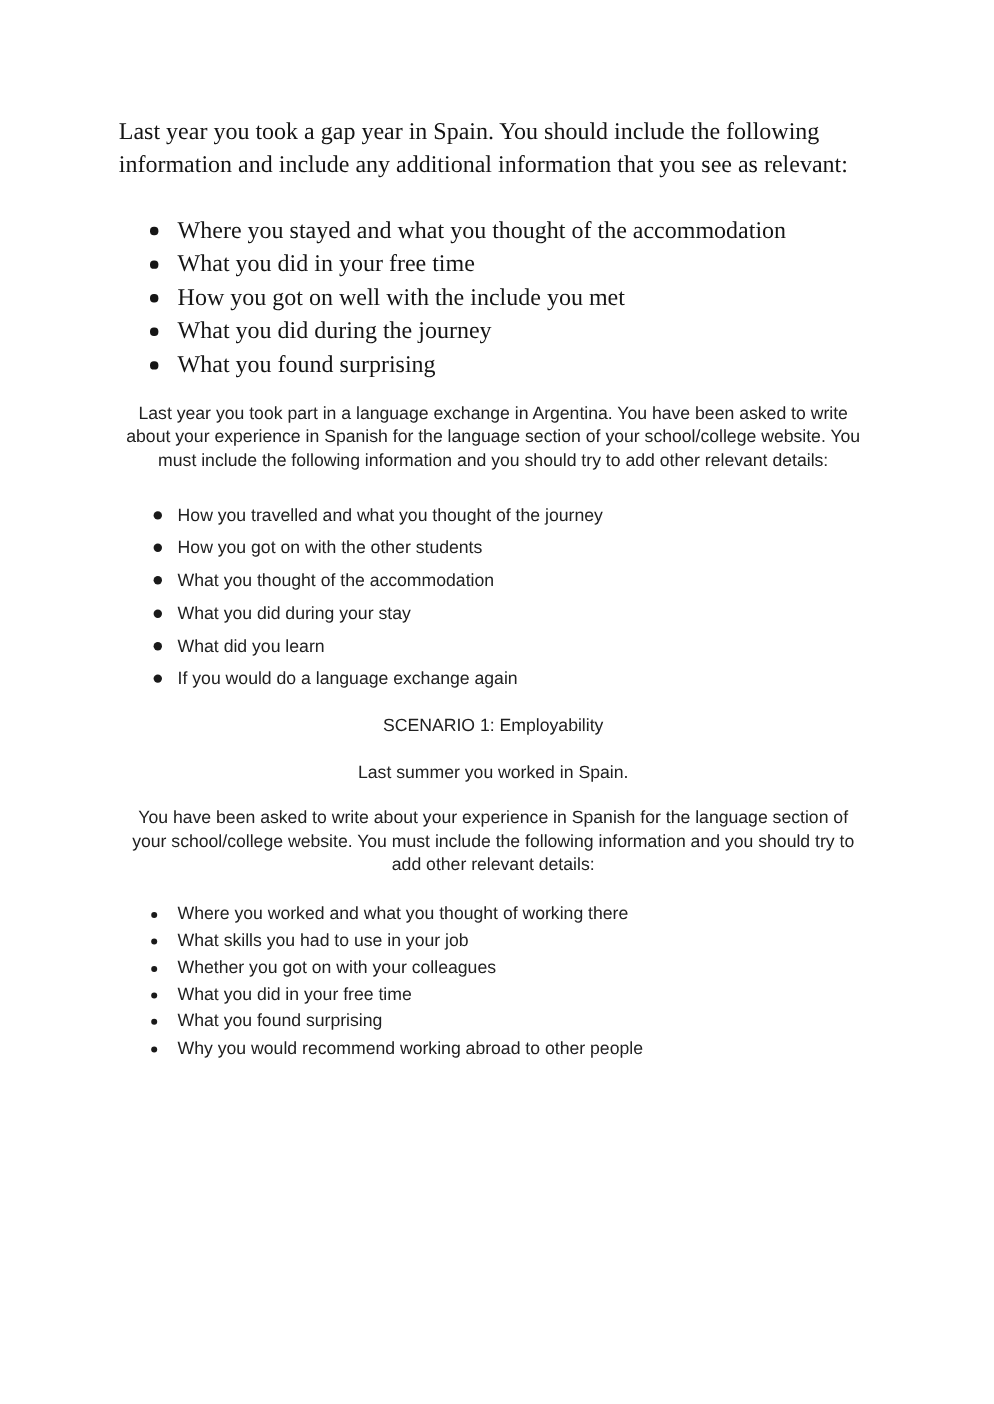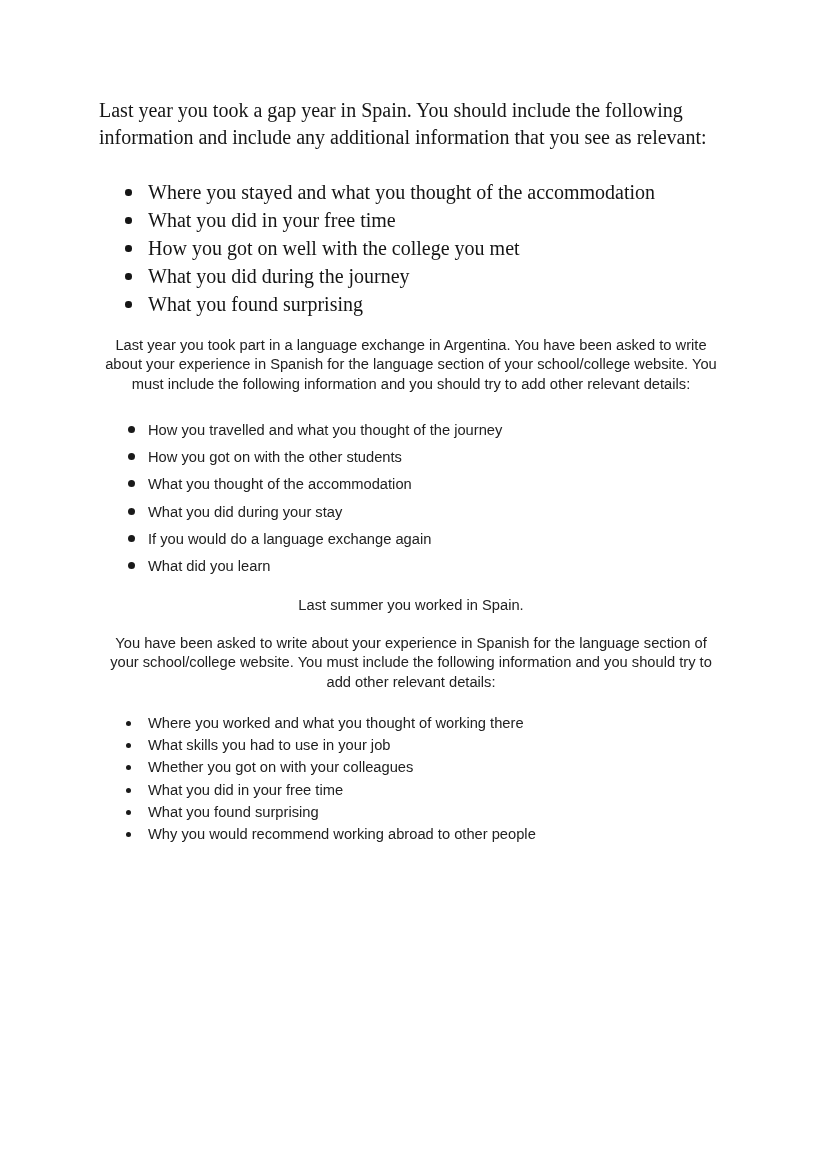--- a/index.html
+++ b/index.html
@@ -109,39 +109,40 @@
 </head>
 <body>
 
 <div class="page">
 
   <section>
     <p class="serif-para">Last year you took a gap year in Spain. You should include the following information and include any additional information that you see as relevant:</p>
     <ul class="serif-list">
         <li>Where you stayed and what you thought of the accommodation</li>
         <li>What you did in your free time</li>
-        <li>How you got on well with the college you met</li>
+        <li>How you got on well with the include you met</li>
         <li>What you did during the journey</li>
         <li>What you found surprising</li>
       </ul>
   </section>
 
   <section>
     <p class="sans-para">Last year you took part in a language exchange in Argentina. You have been asked to write about your experience in Spanish for the language section of your school/college website. You must include the following information and you should try to add other relevant details:</p>
     <ul class="sans-list spaced">
         <li>How you travelled and what you thought of the journey</li>
         <li>How you got on with the other students</li>
         <li>What you thought of the accommodation</li>
         <li>What you did during your stay</li>
+        <li>What did you learn</li>
         <li>If you would do a language exchange again</li>
-        <li>What did you learn</li>
       </ul>
   </section>
 
   <section>
+    <p class="sans-para mb-20">SCENARIO 1: Employability</p>
     <p class="sans-para mb-19">Last summer you worked in Spain.</p>
     <p class="sans-para mb-22">You have been asked to write about your experience in Spanish for the language section of your school/college website. You must include the following information and you should try to add other relevant details:</p>
     <ul class="sans-list tight">
         <li>Where you worked and what you thought of working there</li>
         <li>What skills you had to use in your job</li>
         <li>Whether you got on with your colleagues</li>
         <li>What you did in your free time</li>
         <li>What you found surprising</li>
         <li>Why you would recommend working abroad to other people</li>
       </ul>

